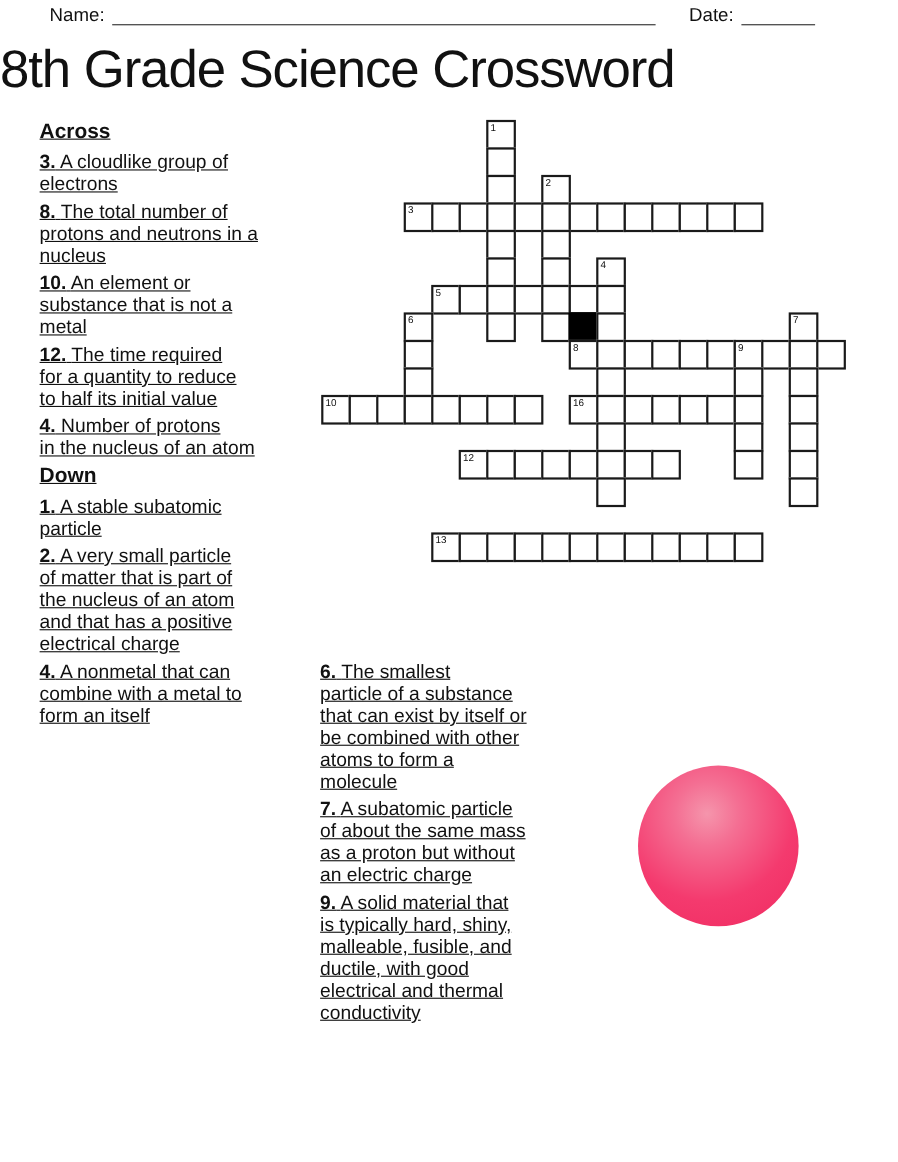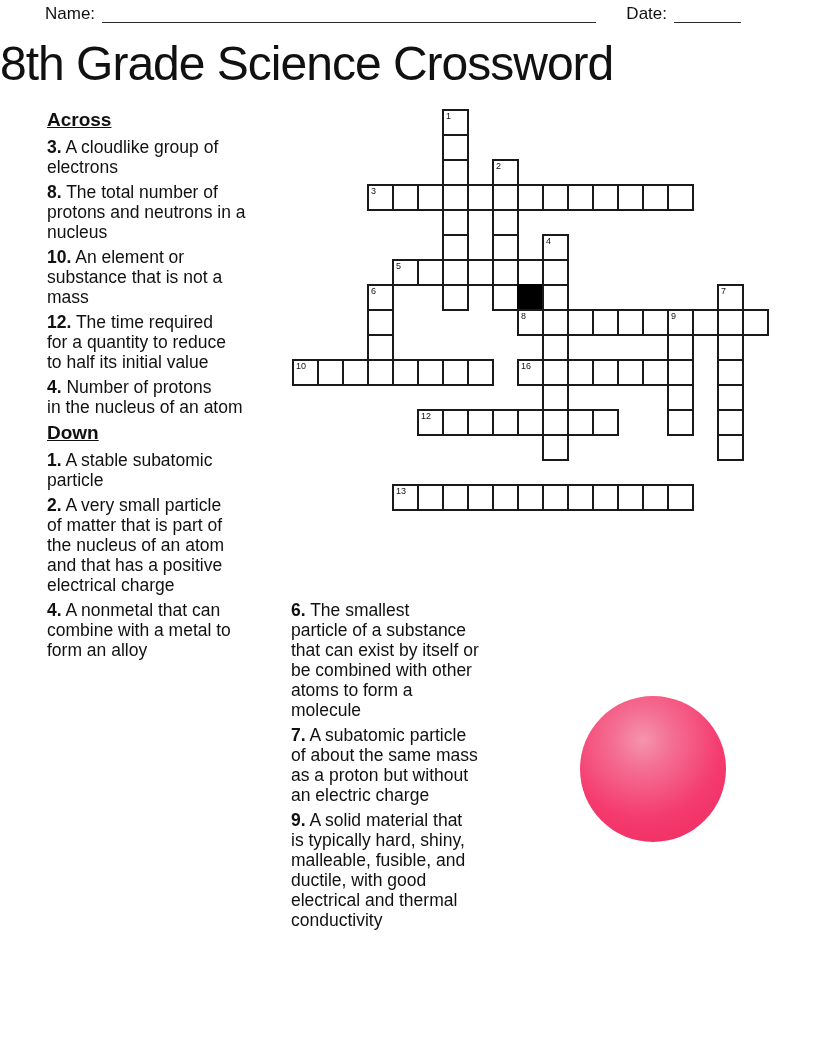--- a/index.html
+++ b/index.html
@@ -14,25 +14,25 @@
   .name-blank{flex:1;margin-left:7px;}
   .gap{width:30px;}
   .date-blank{width:67px;margin-left:7px;}
 
   
   .title{position:absolute;left:0;top:36px;width:100%;text-align:left;
          font-size:48px;line-height:56px;font-weight:normal;letter-spacing:-1px;margin:0;}
 
   
   .clues{position:absolute;font-size:17.5px;line-height:20px;}
-  .clues-left{left:47px;top:109px;width:240px;}
+  .clues-left{left:36px;top:109px;width:240px;}
   .clues-mid{left:291px;top:600px;width:246px;}
   .clue-head{font-size:19px;line-height:22px;font-weight:bold;text-decoration:underline;
              margin:0 0 6px 0;}
-  .clue{margin:0 0 5px 0;}
+  .clue{margin:0 0 5px 0;text-decoration:underline;}
   .clue b{font-weight:bold;}
   .ctext{white-space:pre-line;}
 
   
   .grid{position:absolute;left:292px;top:109px;width:479px;height:404px;}
   .cell{position:absolute;width:27px;height:27px;box-sizing:border-box;
         border:2px solid #1a1a1a;background:#fff;}
   .cell.black{background:#000;border-color:#000;}
   .cell .num{position:absolute;left:2px;top:0px;font-size:9px;line-height:10px;color:#111;}
 
@@ -57,39 +57,39 @@
   <div class="clues clues-left">
     <h2 class="clue-head">Across</h2>
     <div id="across-list">
         <div class="clue"><b>3.</b> <span class="ctext">A cloudlike group of
 electrons</span></div>
         <div class="clue"><b>8.</b> <span class="ctext">The total number of
 protons and neutrons in a
 nucleus</span></div>
         <div class="clue"><b>10.</b> <span class="ctext">An element or
 substance that is not a
-mass</span></div>
+metal</span></div>
         <div class="clue"><b>12.</b> <span class="ctext">The time required
 for a quantity to reduce
 to half its initial value</span></div>
         <div class="clue"><b>4.</b> <span class="ctext">Number of protons
 in the nucleus of an atom</span></div>
       </div>
     <h2 class="clue-head">Down</h2>
     <div id="down-list-1">
         <div class="clue"><b>1.</b> <span class="ctext">A stable subatomic
 particle</span></div>
         <div class="clue"><b>2.</b> <span class="ctext">A very small particle
 of matter that is part of
 the nucleus of an atom
 and that has a positive
 electrical charge</span></div>
         <div class="clue"><b>4.</b> <span class="ctext">A nonmetal that can
 combine with a metal to
-form an alloy</span></div>
+form an itself</span></div>
       </div>
   </div>
 
   <div class="clues clues-mid" id="down-list-2">
       <div class="clue"><b>6.</b> <span class="ctext">The smallest
 particle of a substance
 that can exist by itself or
 be combined with other
 atoms to form a
 molecule</span></div>

